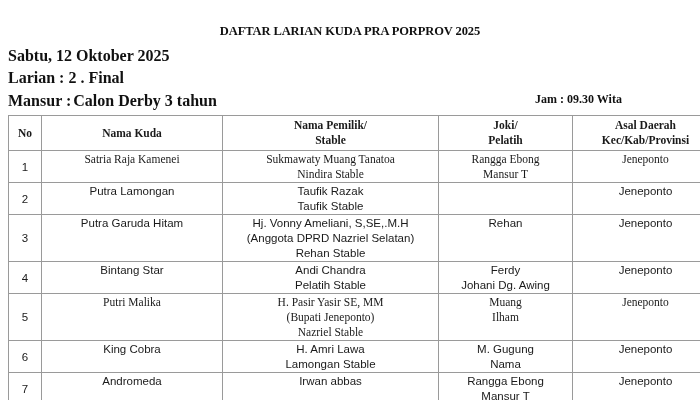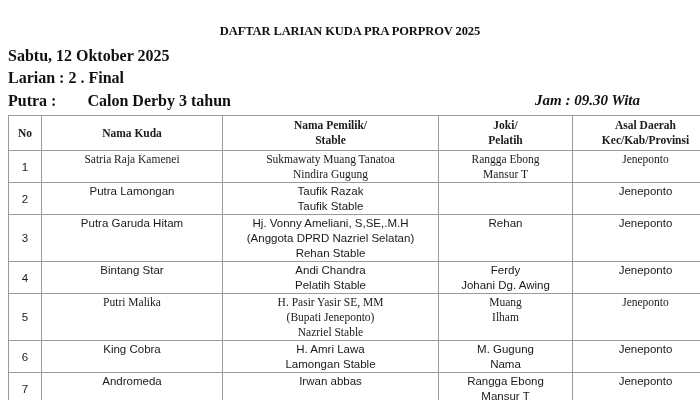--- a/index.html
+++ b/index.html
@@ -13,23 +13,23 @@
     .title {
       position: absolute; left: 0; top: 24px; width: 700px;
       text-align: center; font-weight: bold; font-size: 12.5px; letter-spacing: -0.1px;
     }
     .meta {
       position: absolute; left: 8px; font-weight: bold; font-size: 16px;
     }
     .meta.date { top: 47px; }
     .meta.larian { top: 69px; }
     .meta.kelas { top: 92px; }
-    .meta.kelas .kelas-val { margin-left: 31px; }
+    .meta.kelas .kelas-val { margin-left: 2px; }
     .jam {
-      position: absolute; left: 535px; top: 92px; font-weight: bold; font-size: 15px; font-style: italic;
+      position: absolute; left: 535px; top: 92px; font-weight: bold; font-size: 12px;
     }
     table.race {
       position: absolute; left: 8px; top: 115px;
       border-collapse: collapse; table-layout: fixed;
       width: 710px;
     }
     table.race th, table.race td {
       border: 1px solid #9a9a9a;
       padding: 0; vertical-align: top; text-align: center;
       font-size: 11.5px; line-height: 15px; color: #1a1a1a;
@@ -47,21 +47,21 @@
     col.c-joki { width: 134px; }
     col.c-asal { width: 146px; }
   </style>
 </head>
 <body>
 
 <div class="title serif">DAFTAR LARIAN KUDA PRA PORPROV 2025</div>
 <div class="meta date serif">Sabtu, 12 Oktober 2025</div>
 <div class="meta larian serif">Larian : 2 . Final</div>
 <div class="meta kelas serif">
-  <span>Putra :</span><span class="kelas-val">Calon Derby 3 tahun</span>
+  <span>Mansur :</span><span class="kelas-val">Calon Derby 3 tahun</span>
 </div>
 <div class="jam serif">Jam : 09.30  Wita</div>
 
 <table class="race">
   <colgroup>
     <col class="c-no">
       <col class="c-kuda">
       <col class="c-pemilik">
       <col class="c-joki">
       <col class="c-asal">
@@ -83,21 +83,21 @@
         <span class="cell-line">Kec/Kab/Provinsi</span>
       </th>
     </tr>
   </thead>
   <tbody id="rows">
       <tr style="height: 31px;">
         <td class="no sans">1</td>
         <td class="serif">Satria Raja Kamenei</td>
         <td class="serif">
           <span class="cell-line">Sukmawaty Muang Tanatoa</span>
-          <span class="cell-line">Nindira Gugung</span>
+          <span class="cell-line">Nindira Stable</span>
         </td>
         <td class="serif">
           <span class="cell-line">Rangga Ebong</span>
           <span class="cell-line">Mansur T</span>
         </td>
         <td class="serif">Jeneponto</td>
       </tr>
       <tr style="height: 29px;">
         <td class="no sans">2</td>
         <td class="sans">Putra Lamongan</td>

